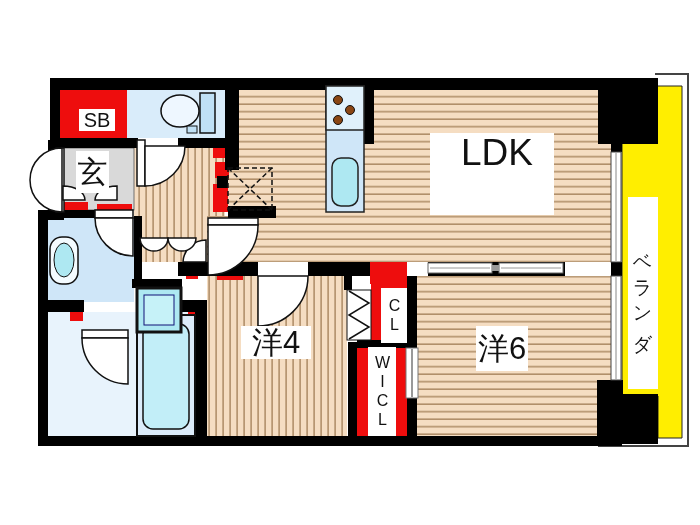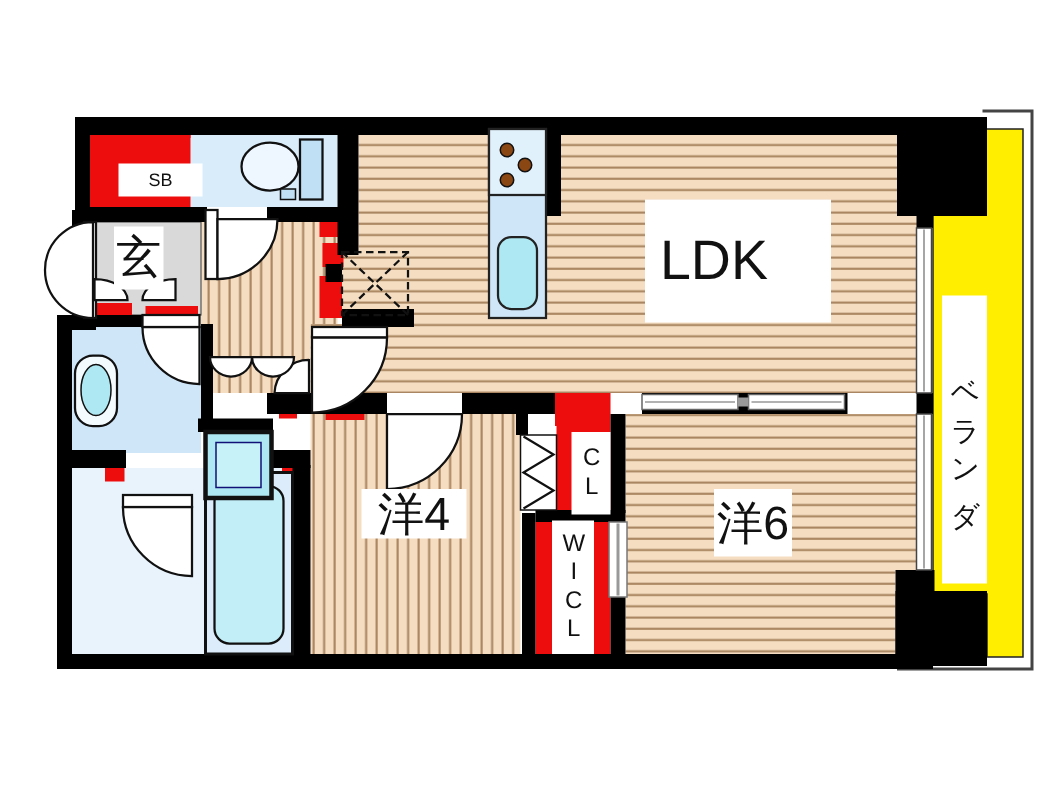--- a/index.html
+++ b/index.html
@@ -2,24 +2,24 @@
 <html style="--wall: #000000; --accent_red: #ee0d0d; --veranda_yellow: #ffee00; --water_blue: #cfe6f8; --water_pale: #e8f3fc; --fixture_cyan: #aee8f2; --wood: #f5ddc2; --wood_line: #a8855f; --genkan_gray: #d9d9d9;"><head>
 <meta charset="utf-8">
 <style>
   html,body{margin:0;padding:0;background:#fff;}
   #stage{position:relative;width:700px;height:525px;background:#fff;overflow:hidden;
          font-family:"Liberation Sans","DejaVu Sans",sans-serif;}
   #plan-svg{position:absolute;left:0;top:0;}
   .lbl{position:absolute;background:#fff;color:#111;display:flex;align-items:center;
        justify-content:center;line-height:1;z-index:5;}
   .vtext{writing-mode:vertical-rl;text-orientation:upright;}
-  #sb-label{left:79px;top:109px;width:56px;height:22px;font-size:12px;}
+  #sb-label{left:79px;top:109px;width:36px;height:22px;font-size:20px;}
   #genkan-label{left:76px;top:151px;width:33px;height:42px;font-size:30px;}
   #ldk-label{left:430px;top:133px;width:124px;height:82px;font-size:37px;
-             flex-direction:column;align-items:flex-start;justify-content:center;
+             align-items:flex-start;justify-content:center;
              padding-left:10px;box-sizing:border-box;line-height:1.08;}
   #yo4-label{left:241px;top:326px;width:70px;height:33px;font-size:31px;}
   #yo6-label{left:476px;top:326px;width:52px;height:45px;font-size:31px;}
   #cl-label{left:381px;top:288px;width:26px;height:55px;font-size:16px;letter-spacing:2px;}
   #wicl-label{left:368px;top:347px;width:28px;height:89px;font-size:16px;letter-spacing:2px;}
   #veranda-label{left:628px;top:197px;width:30px;height:192px;font-size:19px;letter-spacing:5px;}
 </style>
 </head>
 <body>
 

